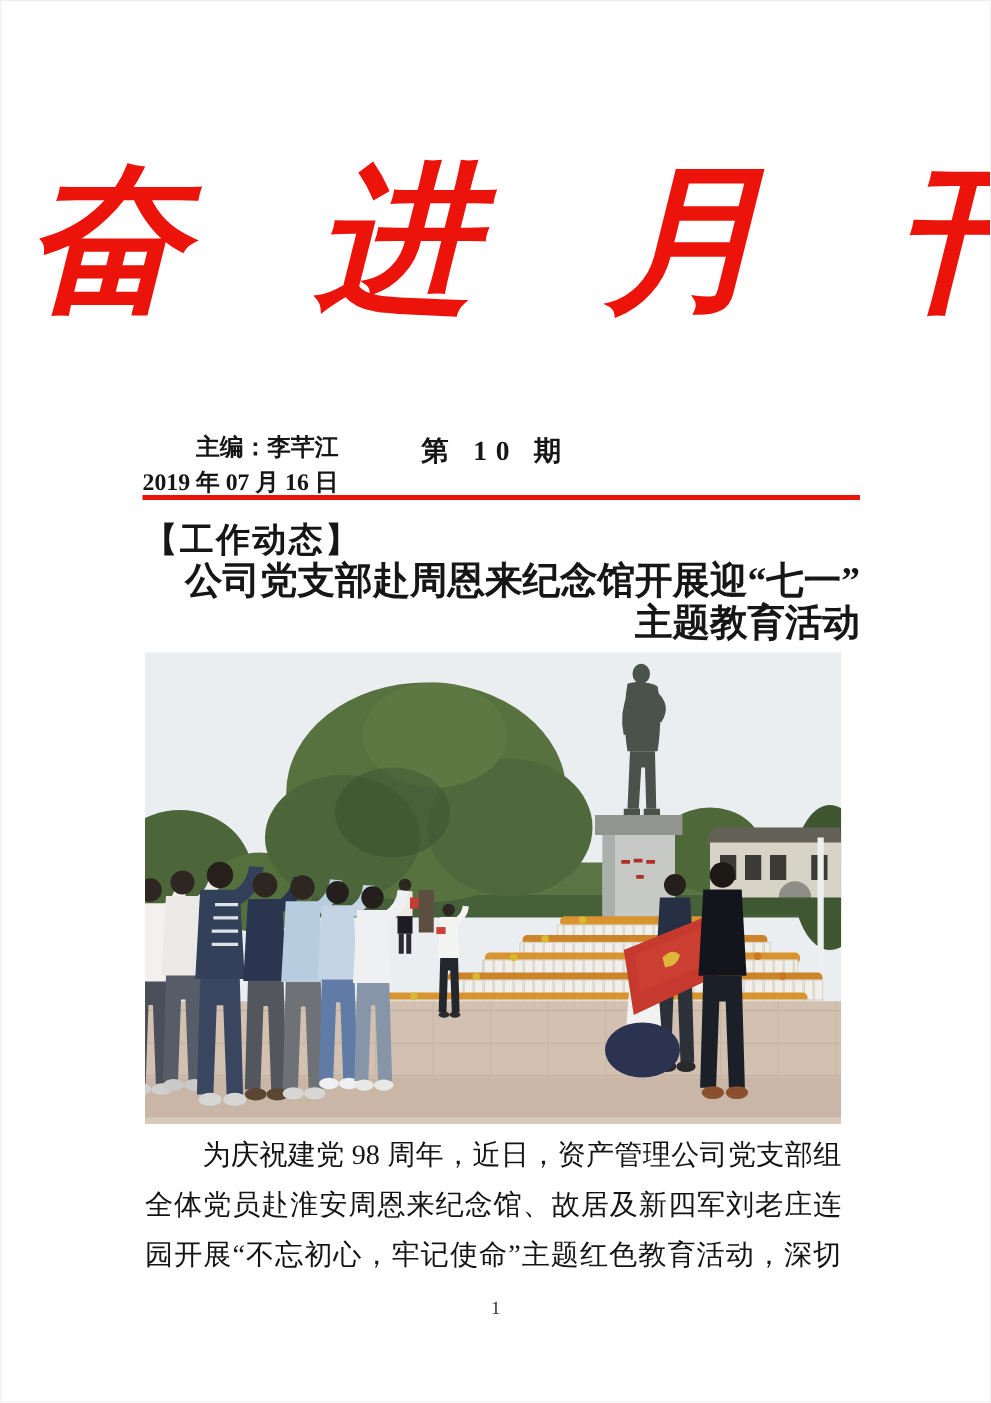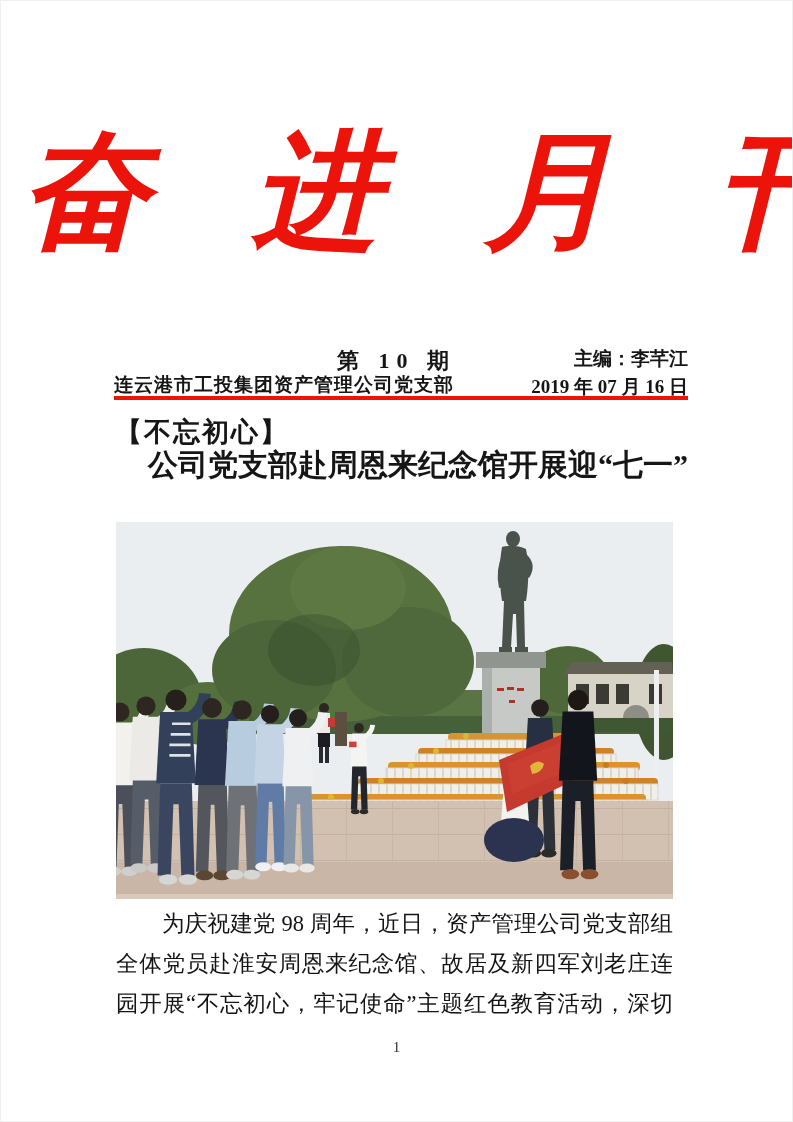--- a/index.html
+++ b/index.html
@@ -62,33 +62,33 @@
 </head>
 <body>
 
 <div class="page">
 
   <div class="masthead">奋 进 月 刊</div>
 
   <div class="issue-line">第 10 期</div>
 
   <div class="meta-row">
-    <div class="org">连云港市工投集团资产管理公司党支部</div>
     <div class="editor-block">
       <div>主编：李芊江</div>
       <div>2019 年 07 月 16 日</div>
     </div>
   </div>
 
   <div class="red-rule"></div>
 
-  <div class="section-header">【不忘初心】</div>
+  <div class="section-header">【工作动态】</div>
 
   <div class="article-title">
     <div>公司党支部赴周恩来纪念馆开展迎“七一”</div>
+    <div>主题教育活动</div>
   </div>
 
   <div class="photo-frame">
     <svg width="557" height="377" viewBox="0 0 557 377" xmlns="http://www.w3.org/2000/svg">
       <defs>
         <pattern id="slats" width="8" height="20" patternUnits="userSpaceOnUse">
           <rect width="8" height="20" fill="#f0efe9"></rect>
           <rect x="6" width="2" height="20" fill="#dbd8cf"></rect>
         </pattern>
         <pattern id="tiles" width="46" height="26" patternUnits="userSpaceOnUse">

